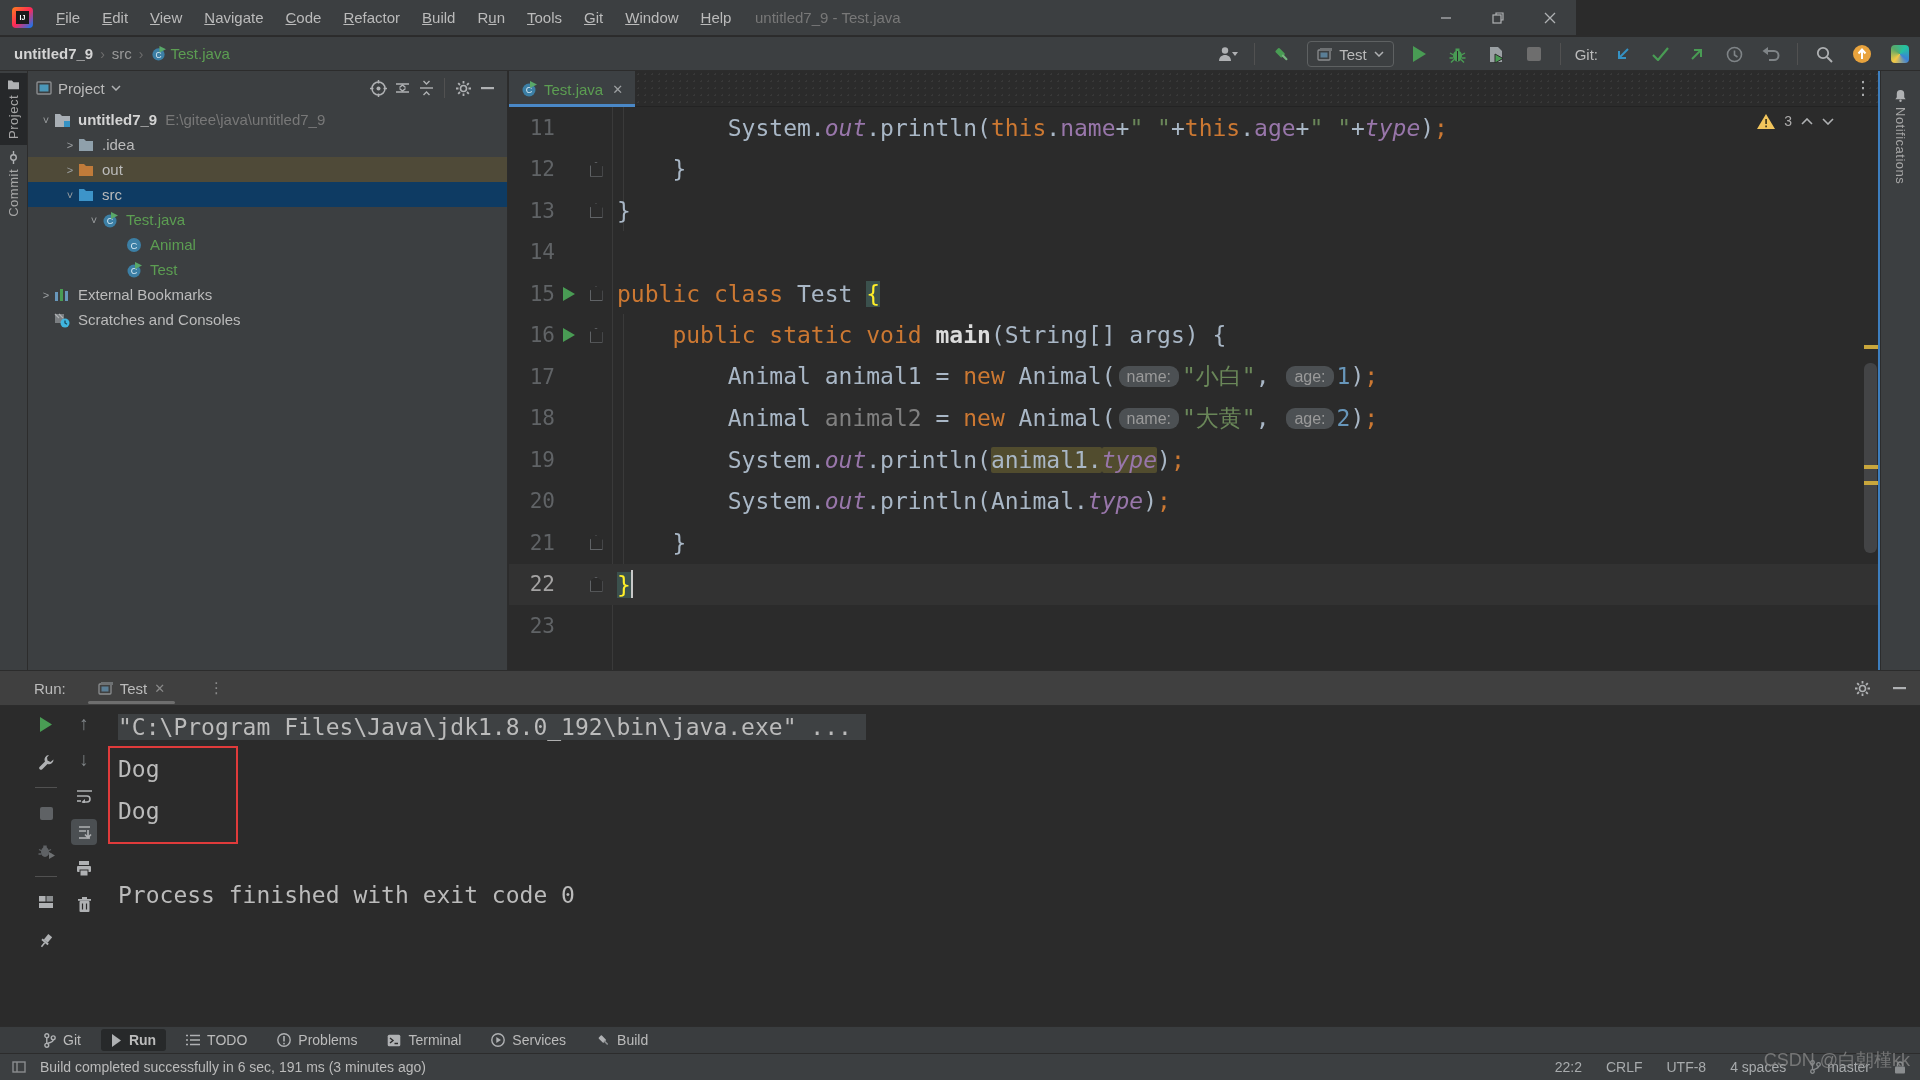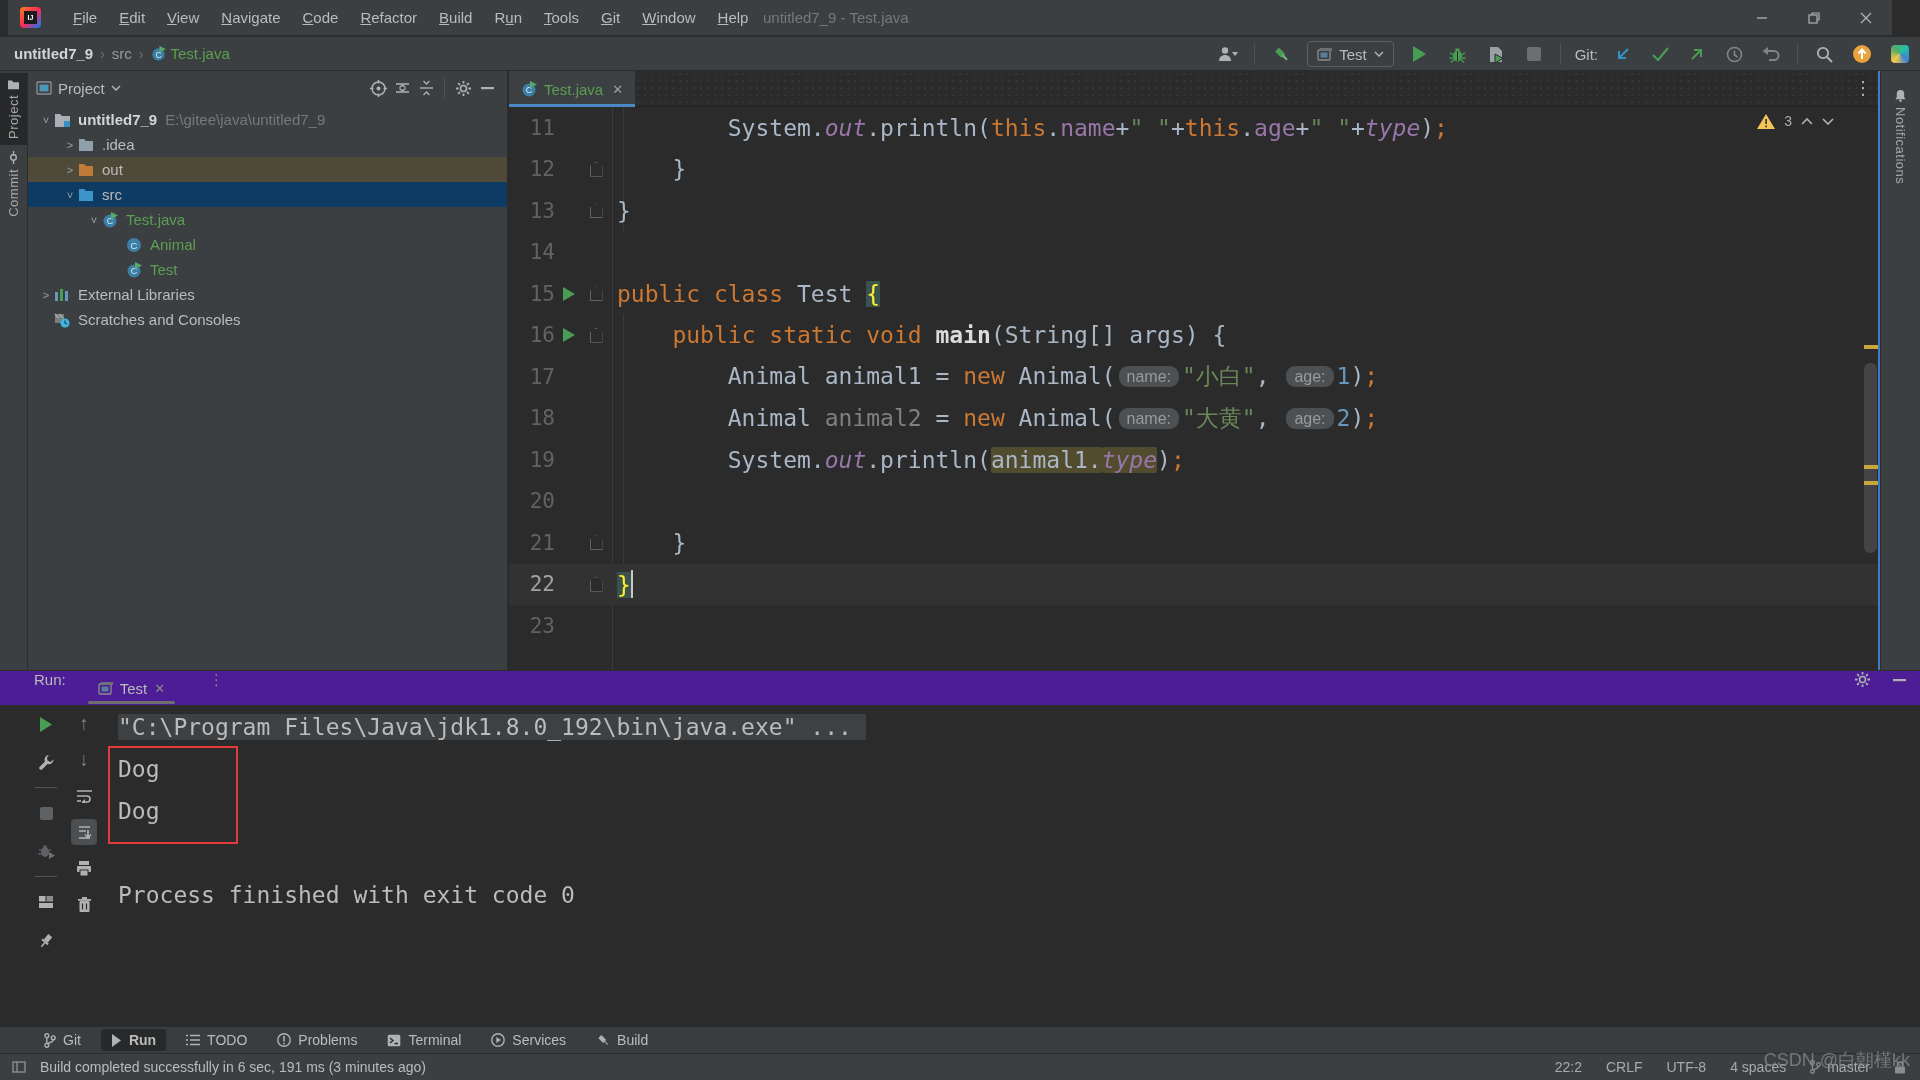--- a/index.html
+++ b/index.html
@@ -5,22 +5,22 @@
   * { margin:0; padding:0; box-sizing:border-box; }
   html,body { background:#1e1e1e; }
   #app {
     position:relative; width:1920px; height:1080px; overflow:hidden;
     background:#2B2B2B; font-family:"Liberation Sans","DejaVu Sans",sans-serif;
     color:#BBBBBB; font-size:15px; -webkit-font-smoothing:antialiased;
   }
   svg { display:block; }
 
   
-  #titlebar { position:absolute; left:8px; top:0; width:1884px; height:36px;
-    background:#3C3F41; border-bottom:1px solid #2C2C2C; display:flex; align-items:center;gap:9px; }
+  #titlebar { position:absolute; left:0; top:0; width:1576px; height:36px;
+    background:#3C3F41; border-bottom:1px solid #2C2C2C; display:flex; align-items:center; }
   #logo { width:21px; height:21px; margin:0 12px 0 12px; border-radius:4px;
     background:linear-gradient(135deg,#FC801D 0%,#FE2857 50%,#007EFF 100%);
     display:flex; align-items:center; justify-content:center; }
   #logo .inner { width:13px; height:13px; background:#1a1a1a; color:#fff; font-size:7px;
     font-weight:bold; display:flex; align-items:center; justify-content:center; }
   #menu-items { display:flex; }
   .menu-item { padding:0 11px; height:36px; line-height:36px; color:#BBBBBB; cursor:default; }
   .menu-item u { text-decoration:underline; }
   #win-title { position:absolute; left:755px; top:0; height:36px; line-height:36px; color:#787878; }
   #win-controls { position:absolute; right:0; top:0; height:36px; display:flex; }
@@ -97,21 +97,21 @@
   .fold-pent { width:13px; height:15px; background:#2B2B2B; border:1px solid #606366;
     clip-path:polygon(50% 0, 100% 30%, 100% 100%, 0 100%, 0 30%); }
   .run-tri { width:0; height:0; border-left:12px solid #499C54; border-top:7px solid transparent; border-bottom:7px solid transparent; }
   .indent-guide { position:absolute; width:1px; background:#3A3A3A; }
   #ed-scroll-thumb { position:absolute; right:3px; top:292px; width:13px; height:190px; background:#585A5C; opacity:.55; border-radius:6px; }
   .stripe-mark { position:absolute; right:0; width:16px; height:4px; background:#C8A63C; }
   #ed-blue-line { position:absolute; right:0; top:0; width:2px; height:599px; background:#3D7EBE; }
 
   
   #run-panel { position:absolute; left:0; top:670px; width:1920px; height:356px; background:#2B2B2B; border-top:1px solid #2C2C2C; }
-  #run-header { height:35px; background:#4c1d95; border-bottom:1px solid #2C2C2C; position:relative; display:flex; align-items:flex-start; }
+  #run-header { height:35px; background:#404040; border-bottom:1px solid #2C2C2C; position:relative; display:flex; align-items:center; }
   #run-label { margin-left:34px; color:#BBBBBB; }
   #run-tab { display:flex; align-items:center; gap:7px; margin-left:26px; position:relative; height:35px; padding:0 6px; }
   #run-tab .underline { position:absolute; left:-4px; bottom:2px; width:110%; height:3px; background:#6E6E6E; border-radius:2px; }
   #run-kebab { color:#8A8A8A; margin-left:38px; font-size:15px; letter-spacing:1px; }
   #run-header-right { position:absolute; right:14px; display:flex; gap:22px; align-items:center; color:#AFB1B3; }
   #run-toolbar-outer { position:absolute; left:28px; top:40px; width:36px; display:flex; flex-direction:column; align-items:center; gap:12px; }
   #run-toolbar-inner { position:absolute; left:66px; top:40px; width:36px; display:flex; flex-direction:column; align-items:center; gap:10px; }
   .rt-sep { width:22px; height:1px; background:#515151; }
   .rt-icon { width:26px; height:26px; display:flex; align-items:center; justify-content:center; border-radius:4px; }
   .rt-icon.active { background:#4B4F52; }
@@ -458,21 +458,21 @@
         </div>
         <div class="tree-row" style="padding-left: 10px;">
           <span class="expander">˃</span>
           <span class="t-icon">
             <svg width="16" height="15" viewBox="0 0 16 15">
               <rect x="1" y="5" width="3" height="9" fill="#6897BB"></rect>
               <rect x="6" y="2" width="3" height="12" fill="#499C54"></rect>
               <rect x="11" y="4" width="3" height="10" fill="#6897BB"></rect>
             </svg>
           </span>
-          <span>External Libraries</span>
+          <span>External Bookmarks</span>
         </div>
         <div class="tree-row" style="padding-left: 10px;">
           <span class="expander"></span>
           <span class="t-icon">
             <svg width="16" height="16" viewBox="0 0 16 16">
               <path d="M1 2 h9 v9 H1z" fill="#7A7E81"></path>
               <path d="M1 2 l4 4 M5 2 l4 4" stroke="#AFB1B3" stroke-width="1.2"></path>
               <circle cx="11" cy="11" r="4.5" fill="#40B6E0"></circle>
               <path d="M11 8.5 V11 l2 1.2" stroke="#1A4A5C" stroke-width="1.3" fill="none"></path>
             </svg>
@@ -518,21 +518,21 @@
       <div class="gut-border" style="height:563px;"></div>
     <div class="code-row"><span class="gut-num">11</span><span class="gut-run"></span><span class="gut-fold"></span><span class="code-text"><span class="cp">        System.</span><span class="ci">out</span><span class="cp">.println(</span><span class="ck">this</span><span class="cp">.</span><span class="cf">name</span><span class="cp">+</span><span class="cs">" "</span><span class="cp">+</span><span class="ck">this</span><span class="cp">.</span><span class="cf">age</span><span class="cp">+</span><span class="cs">" "</span><span class="cp">+</span><span class="ci">type</span><span class="cp">)</span><span class="ck">;</span></span></div>
         <div class="code-row"><span class="gut-num">12</span><span class="gut-run"></span><span class="gut-fold"><span class="fold-pent"></span></span><span class="code-text"><span class="cp">    }</span></span></div>
         <div class="code-row"><span class="gut-num">13</span><span class="gut-run"></span><span class="gut-fold"><span class="fold-pent"></span></span><span class="code-text"><span class="cp">}</span></span></div>
         <div class="code-row"><span class="gut-num">14</span><span class="gut-run"></span><span class="gut-fold"></span><span class="code-text"></span></div>
         <div class="code-row"><span class="gut-num">15</span><span class="gut-run"><span class="run-tri"></span></span><span class="gut-fold"><span class="fold-pent"></span></span><span class="code-text"><span class="ck">public class </span><span class="cp">Test </span><span class="cb">{</span></span></div>
         <div class="code-row"><span class="gut-num">16</span><span class="gut-run"><span class="run-tri"></span></span><span class="gut-fold"><span class="fold-pent"></span></span><span class="code-text"><span class="cp">    </span><span class="ck">public static void </span><span class="cm">main</span><span class="cp">(String[] args) {</span></span></div>
         <div class="code-row"><span class="gut-num">17</span><span class="gut-run"></span><span class="gut-fold"></span><span class="code-text"><span class="cp">        Animal animal1 = </span><span class="ck">new</span><span class="cp"> Animal(</span><span class="chip">name:</span><span class="cs">"小白"</span><span class="cp">, </span><span class="chip">age:</span><span class="cn">1</span><span class="cp">)</span><span class="ck">;</span></span></div>
         <div class="code-row"><span class="gut-num">18</span><span class="gut-run"></span><span class="gut-fold"></span><span class="code-text"><span class="cp">        Animal </span><span class="cg">animal2</span><span class="cp"> = </span><span class="ck">new</span><span class="cp"> Animal(</span><span class="chip">name:</span><span class="cs">"大黄"</span><span class="cp">, </span><span class="chip">age:</span><span class="cn">2</span><span class="cp">)</span><span class="ck">;</span></span></div>
         <div class="code-row"><span class="gut-num">19</span><span class="gut-run"></span><span class="gut-fold"></span><span class="code-text"><span class="cp">        System.</span><span class="ci">out</span><span class="cp">.println(</span><span class="cp chl">animal1.</span><span class="ci chl">type</span><span class="cp">)</span><span class="ck">;</span></span></div>
-        <div class="code-row"><span class="gut-num">20</span><span class="gut-run"></span><span class="gut-fold"></span></div>
+        <div class="code-row"><span class="gut-num">20</span><span class="gut-run"></span><span class="gut-fold"></span><span class="code-text"><span class="cp">        System.</span><span class="ci">out</span><span class="cp">.println(Animal.</span><span class="ci">type</span><span class="cp">)</span><span class="ck">;</span></span></div>
         <div class="code-row"><span class="gut-num">21</span><span class="gut-run"></span><span class="gut-fold"><span class="fold-pent"></span></span><span class="code-text"><span class="cp">    }</span></span></div>
         <div class="code-row current"><span class="gut-num" style="color: rgb(164, 163, 163);">22</span><span class="gut-run"></span><span class="gut-fold"><span class="fold-pent"></span></span><span class="code-text"><span class="cb">}</span><span class="caret"></span></span></div>
         <div class="code-row"><span class="gut-num">23</span><span class="gut-run"></span><span class="gut-fold"></span><span class="code-text"></span></div>
       </div>
     <div id="ed-scroll-thumb"></div>
     <div class="stripe-mark" style="top:274px;"></div>
     <div class="stripe-mark" style="top:394px;"></div>
     <div class="stripe-mark" style="top:410px;"></div>
     <div id="ed-blue-line"></div>
   </div>

